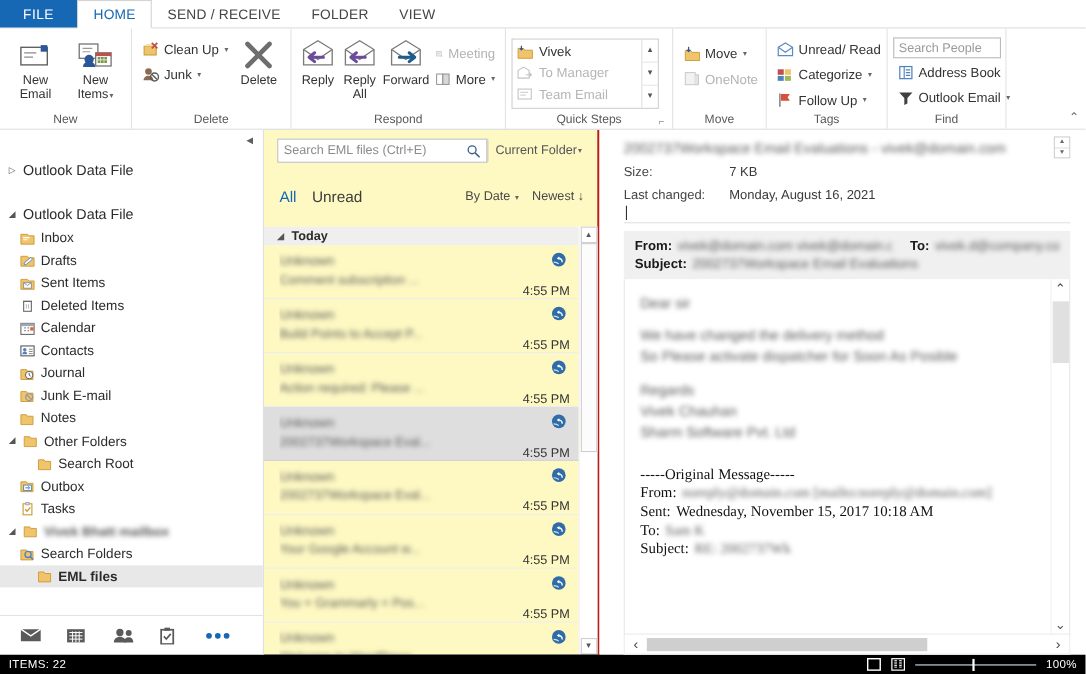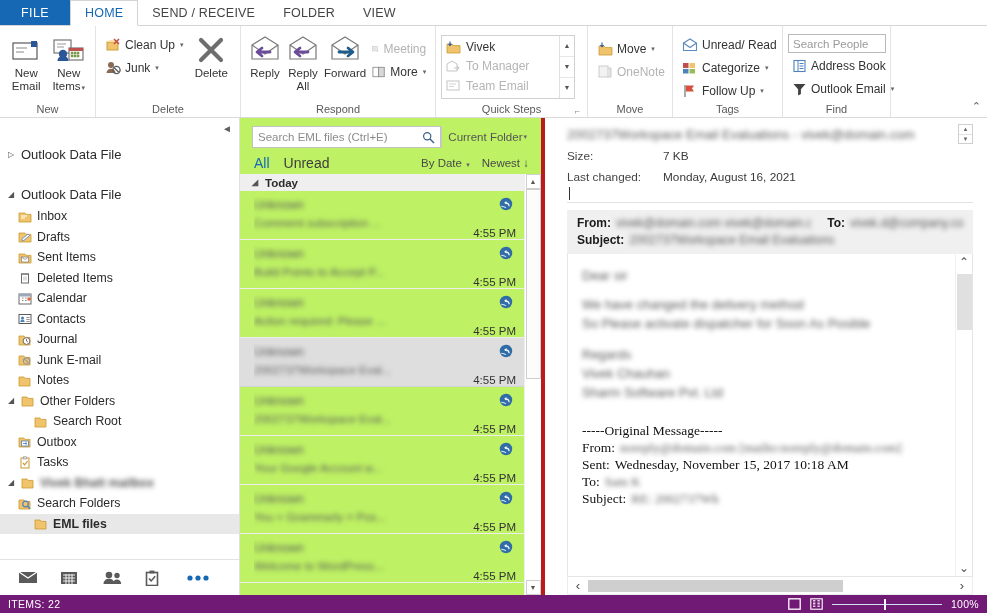--- a/index.html
+++ b/index.html
@@ -65,21 +65,21 @@
   .sb-node { display:flex; align-items:center; gap:5px; height:20.5px; padding-left:18px; font-size:12.3px; color:#2b2b2b; }
   .sb-node.l2 { padding-left:34px; }
   .sb-node.sel { background:#e8e8e8; font-weight:bold; }
   .tri { font-size:8px; color:#555; width:8px; display:inline-block; }
   .tri.right::before { content:"\25B7"; }
   .tri.down::before  { content:"\25E2"; }
   .sb-footer { height:36px; border-top:1px solid #e3e3e3; display:flex; align-items:center; gap:0; padding-left:18px; }
   .navicon { width:42px; display:flex; align-items:center; justify-content:flex-start; color:#444; }
 
   
-  .mlist { width:305px; background:#bef264; border-right:4px solid #b91c1c; display:flex; flex-direction:column; }
+  .mlist { width:305px; background:#fef9c3; border-right:2px solid #b91c1c; display:flex; flex-direction:column;gap:16px; }
   .msearch { display:flex; align-items:center; height:22px; margin:8px 9px 0 12px; }
   .msearch .box { flex:1; border:1px solid #c2c2c2; height:22px; display:flex; align-items:center; padding:0 5px;
                   font-size:11.5px; color:#8c8c8c; background:#fff; }
   .msearch .scope { border:1px solid transparent; border-left:1px solid #c9c9c9; height:22px; display:flex;
                     align-items:center; padding:0 4px 0 6px; font-size:11.5px; color:#555; white-space:nowrap; }
   .mfilter { display:flex; align-items:center; height:26px; padding:3px 12px 0 14px; }
   .f-all { color:#1668b4; font-size:14px; margin-right:14px; }
   .f-unread { color:#3d3d3d; font-size:14px; }
   .f-right { margin-left:auto; display:flex; align-items:center; gap:12px; font-size:11.5px; color:#4a4a4a; }
   .mbody { flex:1; display:flex; min-height:0; }
@@ -130,21 +130,21 @@
   .vthumb { position:absolute; left:0; width:15px; background:#e0e0e0; }
   .chev { font-size:12px; color:#555; height:16px; display:flex; align-items:center; }
 
   .hscroll { height:18px; margin:0 14px 0 22px; border:1px solid #ededed; border-top:none; display:flex; align-items:center;
              background:#fff; }
   .hs-arrow { width:20px; display:flex; align-items:center; justify-content:center; font-size:13px; color:#4a4a4a; }
   .hs-track { flex:1; height:12px; position:relative; }
   .hs-thumb { position:absolute; top:0; height:12px; background:#cfcfcf; }
 
   
-  .status { height:18px; background:#701a75; color:#fff; display:flex; align-items:center;
+  .status { height:18px; background:#000000; color:#fff; display:flex; align-items:center;
             font-size:10.5px; letter-spacing:.3px; padding:0 8px; }
   .status .right { margin-left:auto; display:flex; align-items:flex-start; gap:9px; }
   .zoomslider { width:110px; height:12px; position:relative; display:flex; align-items:center; }
   .zoomslider .line { position:absolute; left:0; right:0; height:1px; background:#cfe3f6; }
   .zoomslider .knob { position:absolute; left:52px; width:2px; height:11px; background:#fff; }
 
   
   svg { display:block; }
 </style>
 </head>
@@ -165,21 +165,21 @@
     <div class="tab">
       <span>FOLDER</span>
     </div>
     <div class="tab">
       <span>VIEW</span>
     </div>
   </div>
 
   <div class="ribbon">
 
-    <div class="rgroup" style="width:96px;">
+    <div class="rgroup" style="width:120px;">
       <div class="rgroup-body" style="justify-content:space-around;">
         <div class="bigbtn">
           <div class="ico">
             <svg width="32" height="28" viewBox="0 0 32 28">
               <rect x="3" y="6" width="24" height="16" fill="#fff" stroke="#5a5a5a" stroke-width="1.2"></rect>
               <path d="M6 11h11M6 15h8" stroke="#8a8a8a" stroke-width="1.1"></path>
               <rect x="21" y="4" width="6" height="6" fill="#2b579a"></rect>
             </svg>
           </div>
           <div class="lbl"><span>New</span><br><span>Email</span></div>

